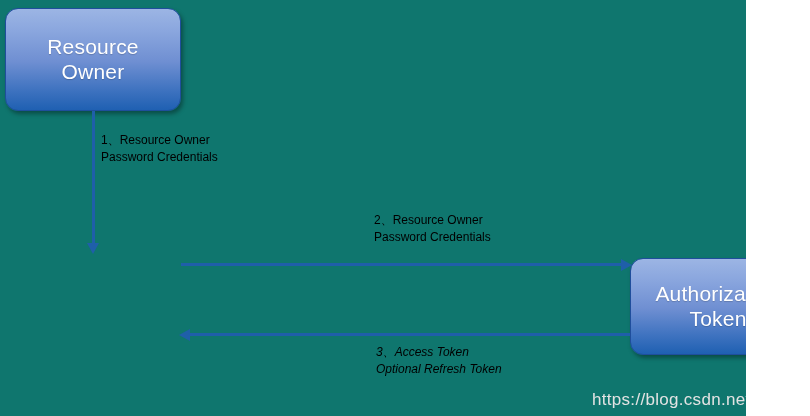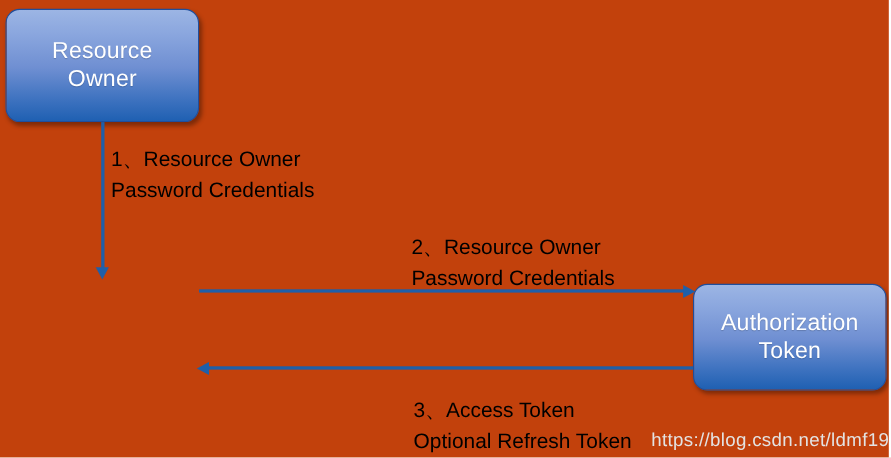--- a/index.html
+++ b/index.html
@@ -5,23 +5,23 @@
   html, body {
     margin: 0;
     padding: 0;
     background: #ffffff;
   }
   body {
     font-family: "Liberation Sans", sans-serif;
   }
   #canvas {
     position: relative;
-    width: 808px;
+    width: 746px;
     height: 416px;
-    background: #c2410c;
+    background: #0f766e;
     overflow: hidden;
   }
 
   
   .node {
     position: absolute;
     box-sizing: border-box;
     border: 1px solid #1f4e9c;
     border-radius: 13px;
     background: linear-gradient(to bottom, #9cb5e4 0%, #8aa6de 22%, #6f8fd2 52%, #3f73c0 80%, #1f60b2 100%);
@@ -83,27 +83,27 @@
     border-right: 11px solid #1f5fa9;
   }
   #conn-ro-client-head   { left: 87px;  top: 243px; }
   #conn-client-auth-head { left: 621px; top: 259px; }
   #conn-auth-client-head { left: 179px; top: 329px; }
 
   
   .edge-label {
     position: absolute;
     color: #000000;
-    font-size: 19px;
+    font-size: 12px;
     line-height: 1.45;
     white-space: pre-line;
   }
   #label-1 { left: 101px; top: 132px; }
   #label-2 { left: 362px; top: 212px; margin-left: 12px; }
-  #label-3 { left: 376px; top: 360px; }
+  #label-3 { left: 376px; top: 344px; font-style: italic; }
 
   
   #watermark {
     position: absolute;
     left: 592px;
     top: 390px;
     color: #e3e3e3;
     font-size: 17px;
     letter-spacing: 0.3px;
     white-space: nowrap;

